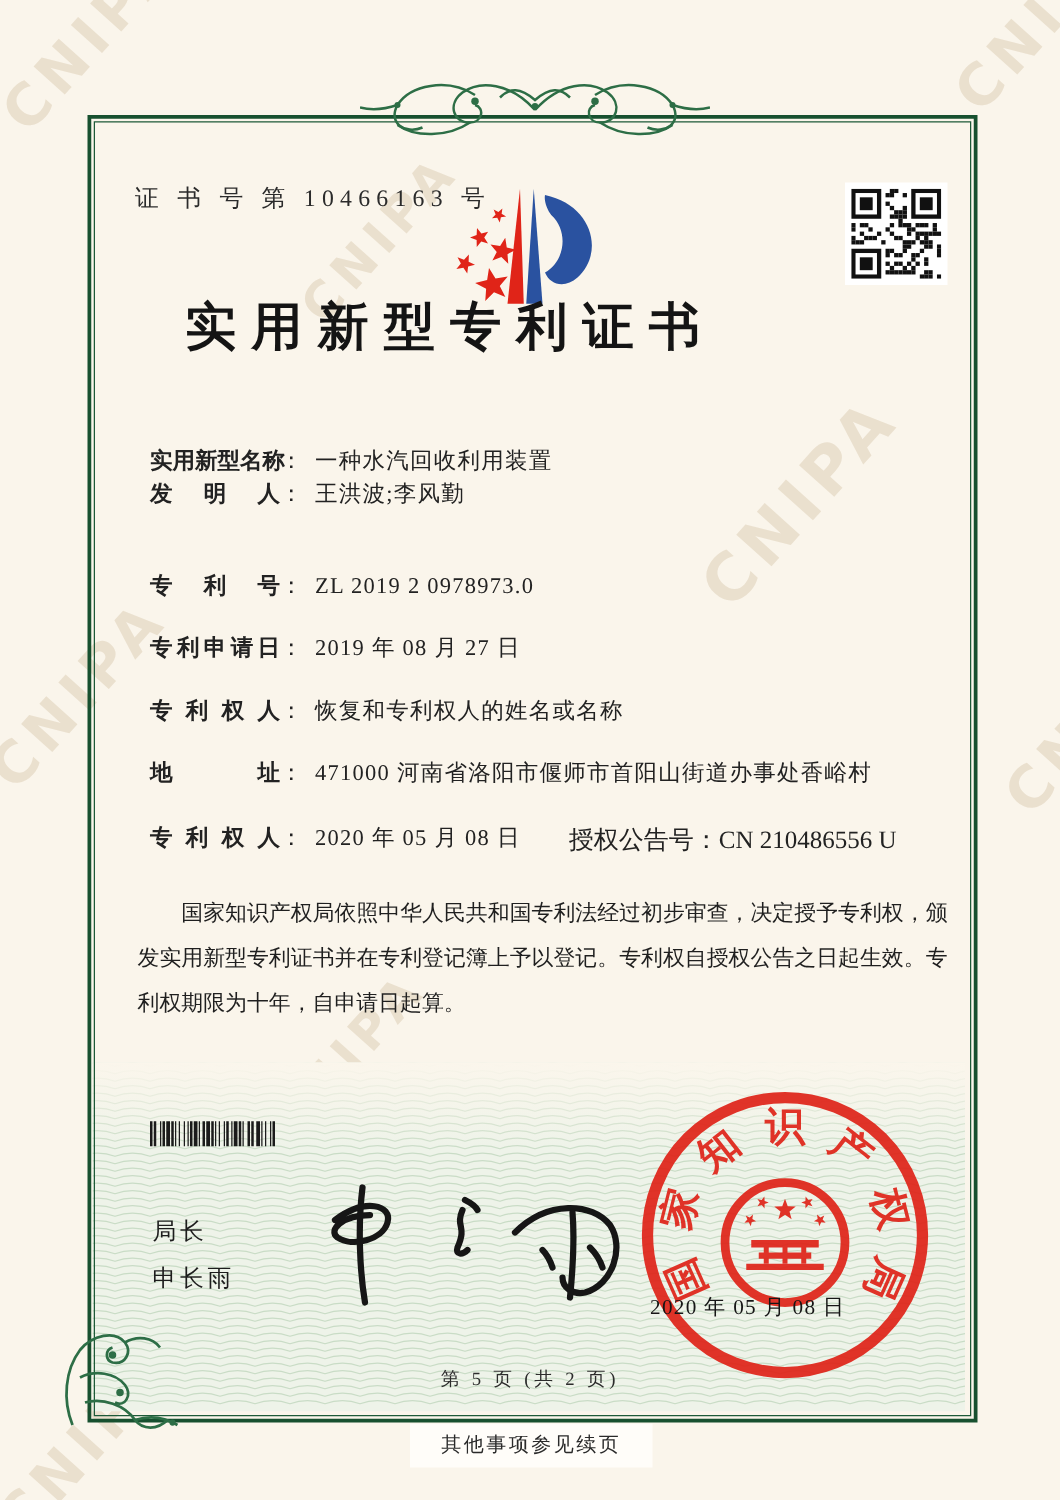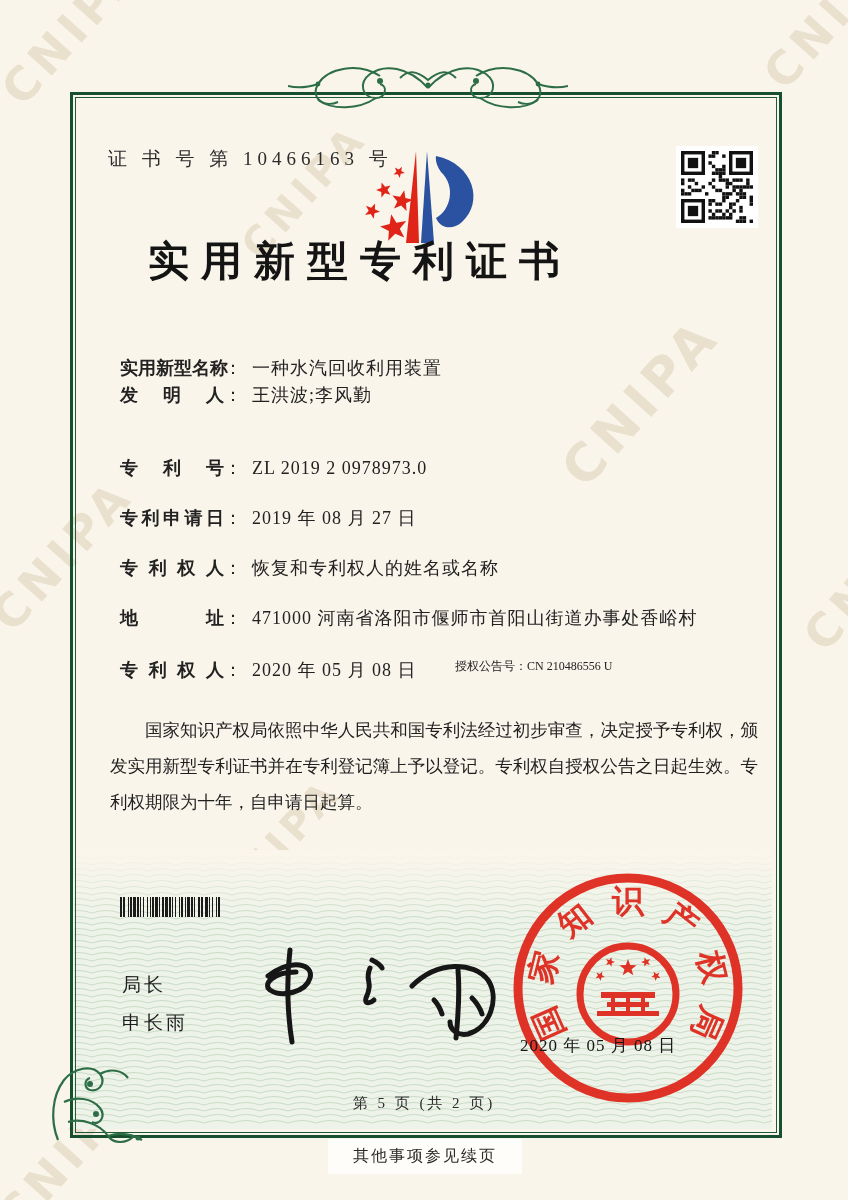--- a/index.html
+++ b/index.html
@@ -53,21 +53,21 @@
   }
   
   .field{position:absolute;left:120px;font-size:18px;z-index:10;white-space:nowrap;}
   .field .lbl{
     display:inline-block;width:104px;text-align:justify;text-align-last:justify;
     vertical-align:bottom;
     font-weight:bold;
   }
   .field .colon{margin-right:10px;}
   .field .val{letter-spacing:1px;}
-  .field2{position:absolute;left:455px;font-size:12px;z-index:10;white-space:nowrap;}
+  .field2{position:absolute;left:455px;font-size:20px;z-index:10;white-space:nowrap;}
   
   .body-text{
     position:absolute;left:110px;top:712px;width:648px;z-index:10;
     font-size:17.5px;line-height:36px;text-align:justify;color:#1f1f1f;
   }
   .body-text p{margin:0;text-indent:2em;}
   
   .barcode{position:absolute;left:120px;top:897px;height:20px;z-index:10;font-size:0;}
   .barcode i{display:inline-block;height:20px;background:#1b1b1b;}
   .barcode b{display:inline-block;height:20px;}

